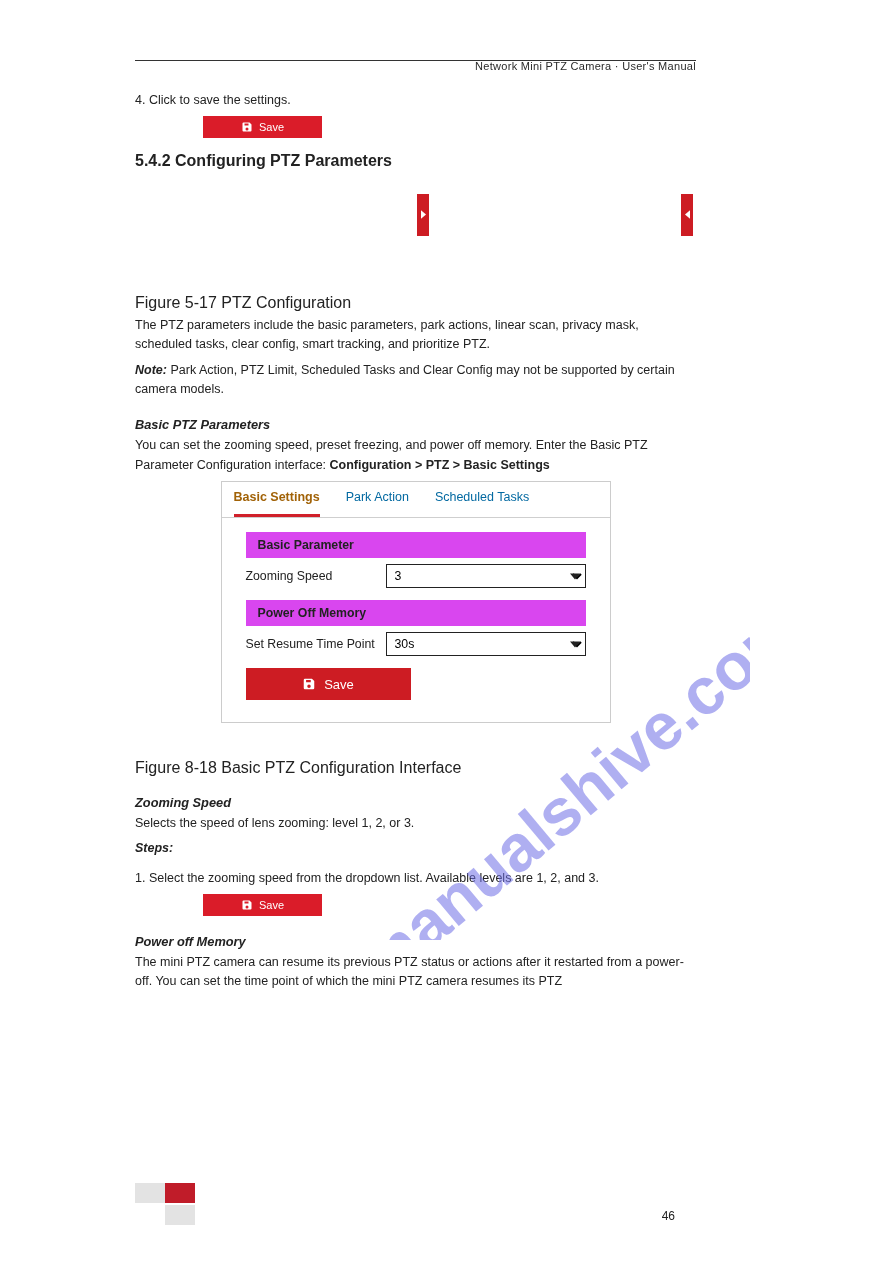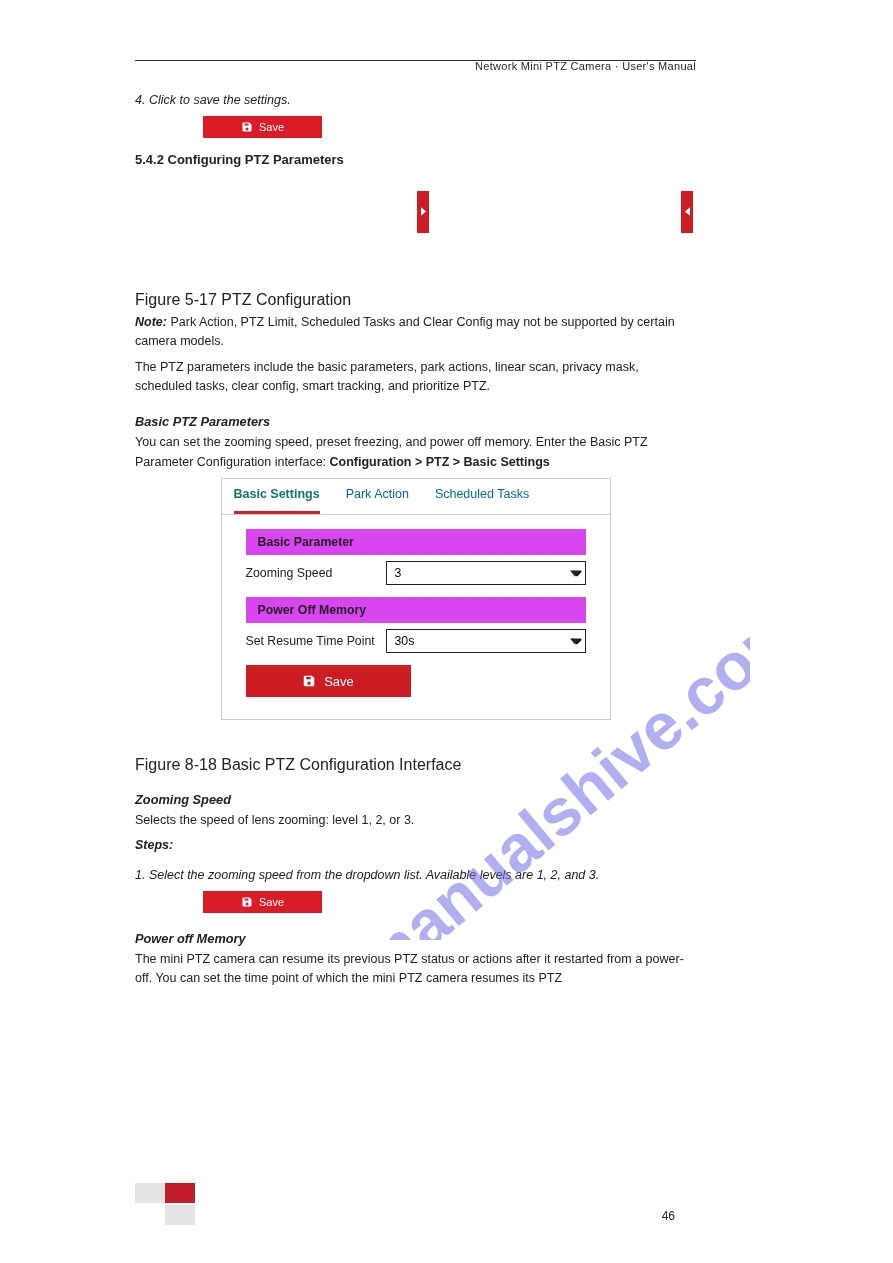--- a/index.html
+++ b/index.html
@@ -1,34 +1,34 @@
 <!DOCTYPE html>
 <html><head>
 <meta charset="utf-8">
 <style>
   * { box-sizing: border-box; margin: 0; padding: 0; }
   html, body { width: 893px; background: #fff; font-family: Arial, Helvetica, sans-serif; color: #222; }
   .page { position: relative; width: 831px; min-height: 1263px; padding: 60px 135px 40px 135px; }
   .page-top-line { border-top: 1px solid #333; margin-bottom: 30px; }
   .header-text { font-size: 11px; letter-spacing: 0.3px; color: #2a2a2a; position: absolute; top: 60px; right: 135px; }
-  .step-line { font-size: 12.5px; margin: 10px 0 6px 0; line-height: 1.5; font-style: italic; }
+  .step-line { font-size: 12.5px; margin: 10px 0 6px 0; line-height: 1.5; }
   .para { font-size: 12.5px; line-height: 1.55; margin-bottom: 6px; }
-  .heading1 { font-size: 13px; font-weight: 700; margin: 10px 0 6px 0; }
+  .heading1 { font-size: 16px; font-weight: 700; margin: 10px 0 6px 0; }
   .heading2 { font-size: 12.8px; font-style: italic; font-weight: 700; margin: 18px 0 4px 0; }
   .italic { font-style: italic; font-weight: 700; }
   .save-btn-sm { display: inline-flex; align-items: center; gap: 6px; background: #da1c29; color:#fff; font-size:11px; padding: 5px 38px; border:none; cursor:pointer; }
   .save-btn-sm svg { width:12px; height:12px; fill:#fff; }
   .btn-indent { margin: 4px 0 14px 68px; }
   .expand-row { position: relative; height: 70px; margin: 18px 0; }
   .exp-btn { position:absolute; top:6px; width:12px; height:42px; background:#cd1c23; color:#fff; display:flex; align-items:center; justify-content:center; font-size:9px; cursor:pointer; }
   .caption { font-size:16px; margin: 36px 0 4px 0; }
   .fig-box { width: 390px; border:1px solid #ccc; margin: 0 auto; background:#fff; }
   .tabs { display:flex; border-bottom:1px solid #cfcfcf; padding: 8px 12px 0 12px; gap: 26px; }
   .tab { font-size:12.5px; color:#0369a1; padding-bottom:10px; cursor:pointer; }
-  .tab.active { color:#0f766e; font-weight:700; border-bottom:3px solid #d0202a; }
+  .tab.active { color:#a16207; font-weight:700; border-bottom:3px solid #d0202a; }
   .fig-body { padding: 14px 24px 22px 24px; }
   .group-head { background:#d946ef; font-weight:700; font-size:12.3px; padding:6px 12px; margin-bottom:6px; }
   .form-row { display:flex; align-items:center; margin: 4px 0 12px 0; font-size:12.3px; }
   .form-row .lbl { width: 146px; }
   .select { width: 200px; border:1px solid #222; height:24px; font-size:12.3px; padding:0 4px; background:#fff; position:relative; }
   .select-wrap { position:relative; width:200px; }
   .select-wrap:after { content:""; position:absolute; right:6px; top:50%; transform:translateY(-40%); border-left:5px solid transparent; border-right:5px solid transparent; border-top:6px solid #222; pointer-events:none;}
   .big-save { display:flex; align-items:center; justify-content:center; gap:8px; background:#cd1c23; color:#fff; font-size:13px; width:165px; height:32px; border:none; margin-top: 12px; cursor:pointer;}
   .big-save svg { width:14px; height:14px; fill:#fff; }
   .watermark { position:absolute; left:150px; top:300px; width:600px; height:640px; pointer-events:none; z-index:50; }
@@ -69,25 +69,25 @@
         </svg>
   </div>
   <div class="exp-btn" style="left:546px;">
     <svg viewBox="0 0 6 10" width="5" height="9">
           <path d="M6 0 L0 5 L6 10 Z" fill="#fff"></path>
         </svg>
   </div>
 </div>
 <div class="caption">Figure 5-17 PTZ Configuration</div>
 
+<p class="para">The PTZ parameters include the basic parameters, park actions, linear scan, privacy mask, scheduled tasks, clear config, smart tracking, and prioritize PTZ.</p>
 <p class="para">
   <span class="italic">Note:</span>
   <span>Park Action, PTZ Limit, Scheduled Tasks and Clear Config may not be supported by certain camera models.</span>
 </p>
-<p class="para">The PTZ parameters include the basic parameters, park actions, linear scan, privacy mask, scheduled tasks, clear config, smart tracking, and prioritize PTZ.</p>
 
 <div class="heading2">Basic PTZ Parameters</div>
 <p class="para">
   <span>You can set the zooming speed, preset freezing, and power off memory. Enter the Basic PTZ Parameter Configuration interface: </span>
   <b>Configuration &gt; PTZ &gt; Basic Settings</b>
 </p>
 
 <div class="fig-box">
   <div class="tabs">
     <div class="tab active">Basic Settings</div>

